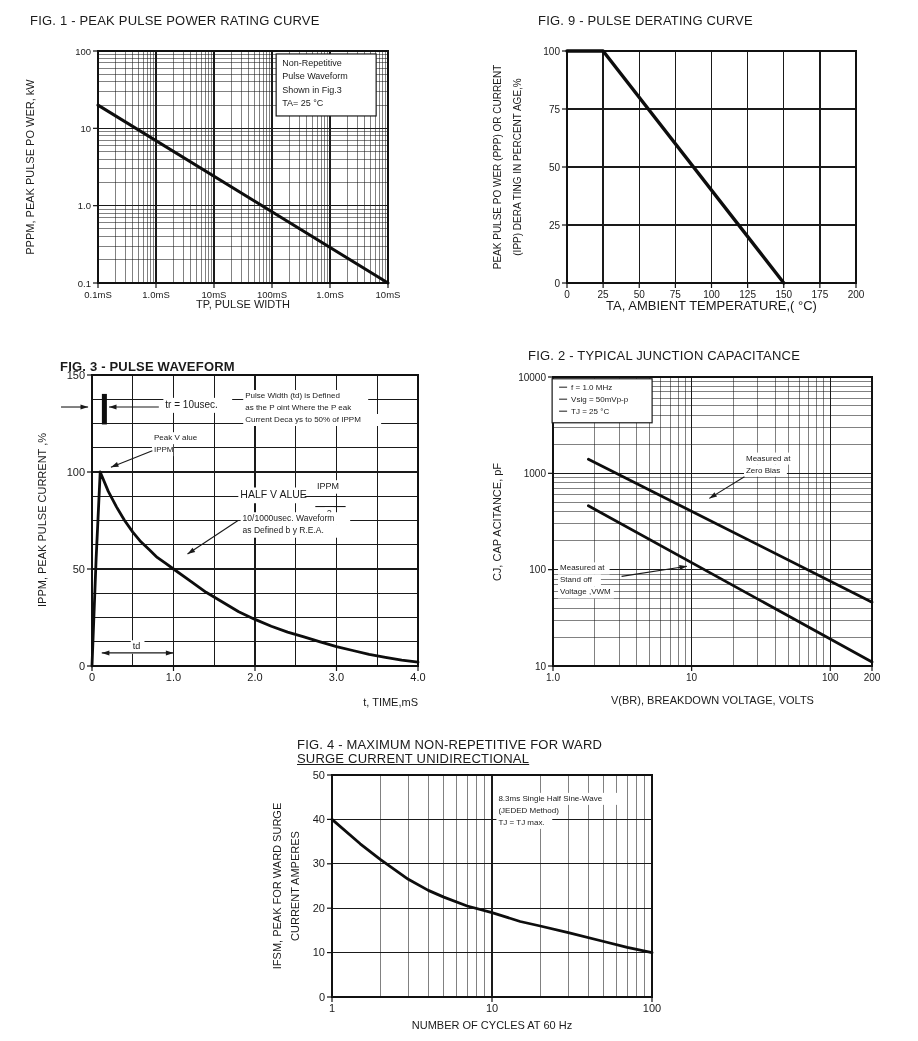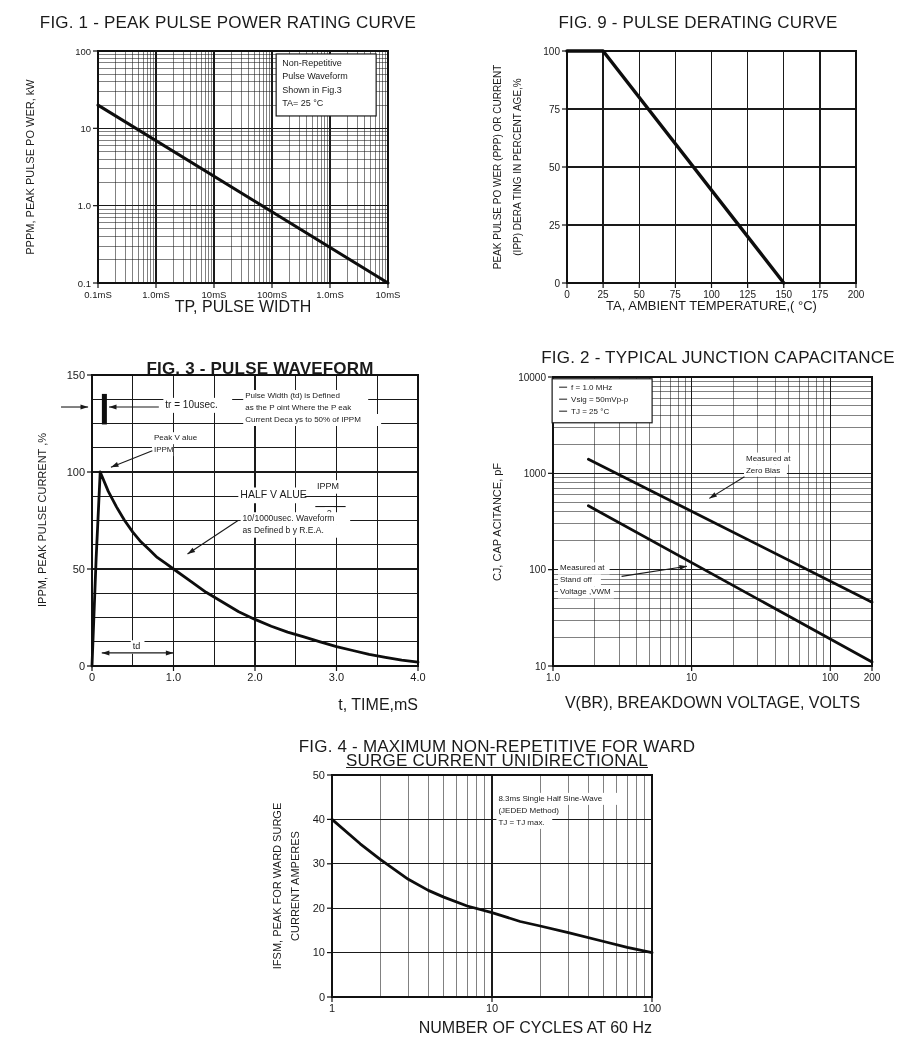--- a/index.html
+++ b/index.html
@@ -1,21 +1,21 @@
 <!DOCTYPE html>
 <html><head>
 <meta charset="utf-8">
 <style>
   html,body{margin:0;padding:0;background:#ffffff;}
   .page{position:relative;width:918px;height:1041px;background:#fff;
         font-family:"Liberation Sans",sans-serif;color:#1a1a1a;overflow:hidden;}
   .figure{position:absolute;}
   .figure svg{position:absolute;left:0;top:0;}
-  .title,.title2{position:absolute;font-size:17px;letter-spacing:.2px;text-align:center;white-space:nowrap;}
-  .xlabel{position:absolute;font-size:16px;text-align:center;white-space:nowrap;}
+  .title,.title2{position:absolute;font-size:13px;letter-spacing:.2px;text-align:left;white-space:nowrap;}
+  .xlabel{position:absolute;font-size:11px;text-align:center;white-space:nowrap;}
   .vlabel{position:absolute;font-size:11px;white-space:nowrap;
           transform:translate(-50%,-50%) rotate(-90deg);}
   
   #fig1{left:0;top:0;width:460px;height:334px;}
   #fig1 .title{left:30px;top:13px;width:396px;}
   #fig1 .xlabel{left:98px;top:298px;width:290px;}
   #fig1 .vlabel{left:30px;top:167px;}
   #fig2{left:458px;top:0;width:460px;height:334px;}
   #fig2 .title{left:80px;top:13px;width:320px;}
   #fig2 .xlabel{left:109px;top:298px;width:289px;font-size:13px;}
@@ -25,21 +25,21 @@
   #fig3 .title{left:60px;top:19px;width:400px;font-weight:bold;}
   #fig3 .xlabel{left:92px;top:356px;width:326px;text-align:right;}
   #fig3 .vlabel{left:42px;top:180px;}
   #fig4{left:458px;top:340px;width:460px;height:388px;}
   #fig4 .title{left:70px;top:8px;width:380px;}
   #fig4 .xlabel{left:95px;top:354px;width:319px;}
   #fig4 .vlabel{left:39px;top:182px;}
   #fig6{left:0;top:728px;width:918px;height:313px;}
   #fig6 .title{left:297px;top:9px;width:400px;}
   #fig6 .title2{left:297px;top:23px;width:400px;text-decoration:underline;}
-  #fig6 .xlabel{left:332px;top:291px;width:320px;text-align:right;}
+  #fig6 .xlabel{left:332px;top:291px;width:320px;}
   #fig6 .vl1{left:277px;top:158px;}
   #fig6 .vl2{left:295px;top:158px;}
 </style>
 </head>
 <body>
 
 <div class="page">
 
   <section class="figure" id="fig1">
     <svg width="460" height="334">

